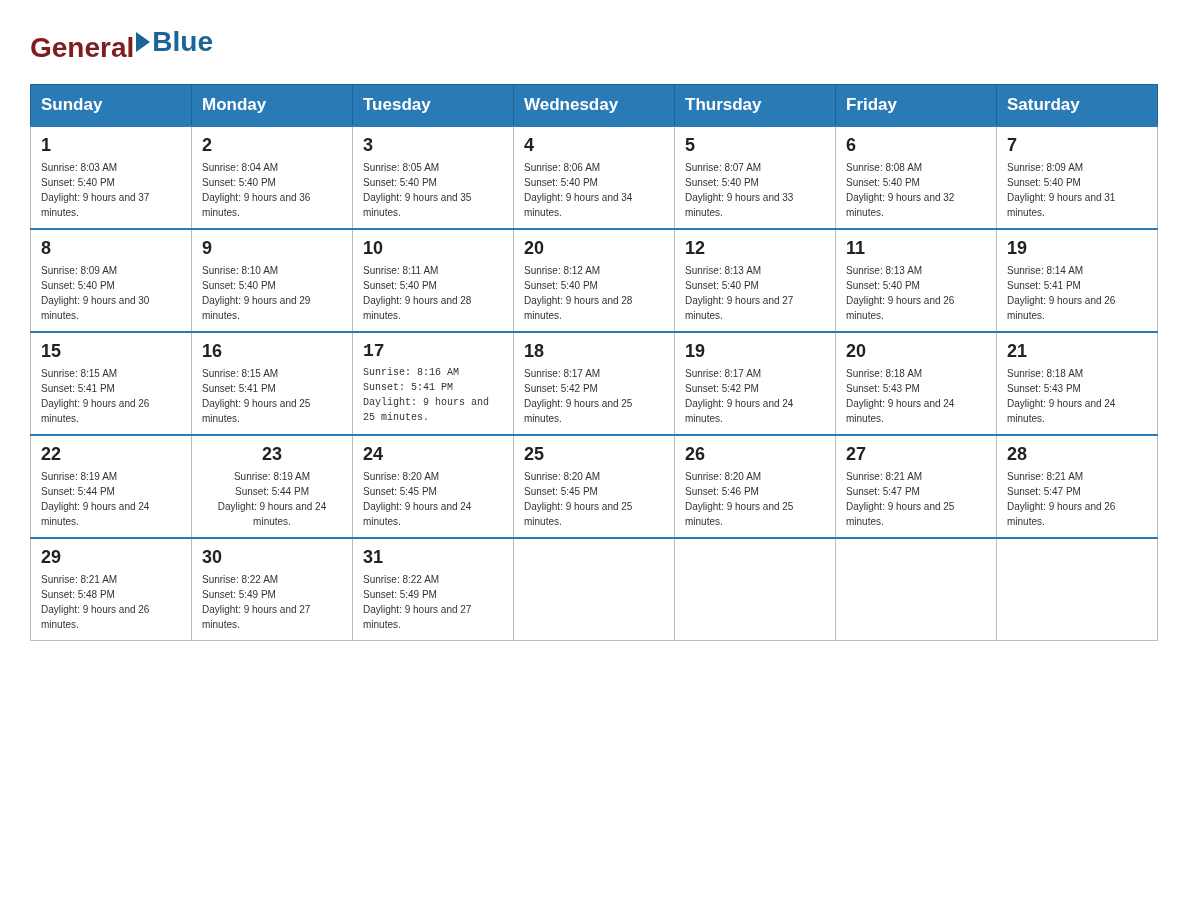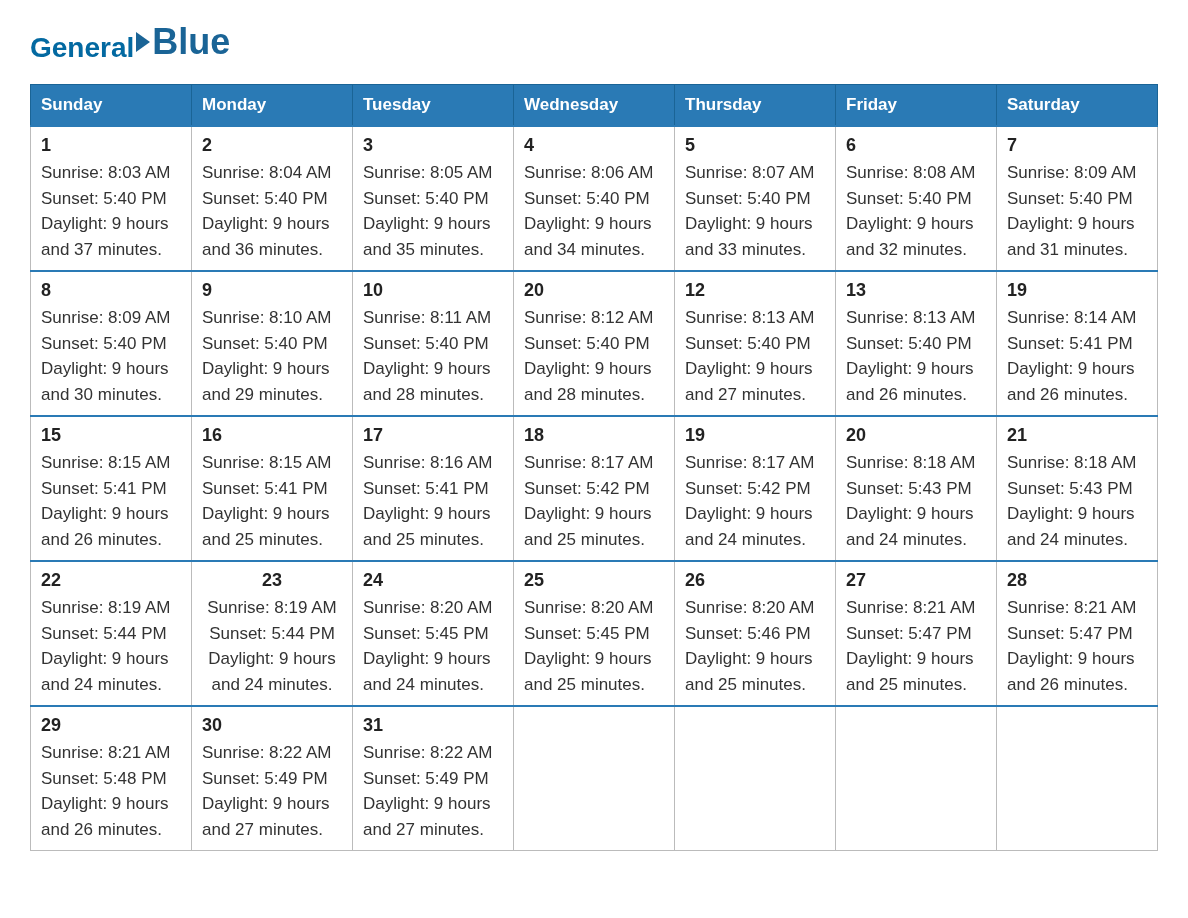--- a/index.html
+++ b/index.html
@@ -21,34 +21,34 @@
       flex-direction: column;
       align-items: flex-start;
     }
     .logo-text {
       font-size: 28px;
       font-weight: bold;
       color: #333;
       display: flex;
       align-items: center;
     }
-    .logo-general { color: #0369a1; margin-top: 12px; }
+    .logo-general { color: #7f1d1d; margin-top: 12px; }
     .logo-arrow {
       display: inline-block;
       width: 0;
       height: 0;
       border-left: 14px solid #1a6496;
       border-top: 10px solid transparent;
       border-bottom: 10px solid transparent;
       margin-left: 2px;
       vertical-align: middle;
     }
     .logo-blue {
       color: #1a6496;
-      font-size: 36px;
+      font-size: 28px;
       font-weight: bold;
       margin-left: 2px;
     }
     .title-block {
       text-align: right;
     }
     .month-title {
       font-size: 52px;
       font-weight: bold;
       color: #222;
@@ -83,21 +83,21 @@
       min-height: 110px;
     }
     .day-num {
       font-size: 18px;
       font-weight: bold;
       color: #222;
       display: block;
       margin-bottom: 4px;
     }
     .day-info {
-      font-size: 17px;
+      font-size: 10px;
       line-height: 1.5;
       color: #333;
     }
     .empty-cell {
       background: #fff;
     }
     tr:not(:first-child) td {
       border-top: 2px solid #2a7ab5;
     }
     .calendar tbody tr td {
@@ -185,38 +185,38 @@
         </td>
         <td style="border-top: 2px solid rgb(42, 122, 181);">
           <span class="day-num">20</span>
 <div class="day-info">Sunrise: 8:12 AM<br>Sunset: 5:40 PM<br>Daylight: 9 hours and 28 minutes.</div>
         </td>
         <td style="border-top: 2px solid rgb(42, 122, 181);">
           <span class="day-num">12</span>
 <div class="day-info">Sunrise: 8:13 AM<br>Sunset: 5:40 PM<br>Daylight: 9 hours and 27 minutes.</div>
         </td>
         <td style="border-top: 2px solid rgb(42, 122, 181);">
-          <span class="day-num">13</span>
+          <span class="day-num">11</span>
 <div class="day-info">Sunrise: 8:13 AM<br>Sunset: 5:40 PM<br>Daylight: 9 hours and 26 minutes.</div>
         </td>
         <td style="border-top: 2px solid rgb(42, 122, 181);">
           <span class="day-num">19</span>
 <div class="day-info">Sunrise: 8:14 AM<br>Sunset: 5:41 PM<br>Daylight: 9 hours and 26 minutes.</div>
         </td>
       </tr>
       <tr>
         <td style="border-top: 2px solid rgb(42, 122, 181);">
           <span class="day-num">15</span>
 <div class="day-info">Sunrise: 8:15 AM<br>Sunset: 5:41 PM<br>Daylight: 9 hours and 26 minutes.</div>
         </td>
         <td style="border-top: 2px solid rgb(42, 122, 181);">
           <span class="day-num">16</span>
 <div class="day-info">Sunrise: 8:15 AM<br>Sunset: 5:41 PM<br>Daylight: 9 hours and 25 minutes.</div>
         </td>
-        <td style="border-top: 2px solid rgb(42, 122, 181);">
+        <td style="border-top: 2px solid rgb(42, 122, 181); font-family: Liberation Mono, monospace;">
           <span class="day-num">17</span>
 <div class="day-info">Sunrise: 8:16 AM<br>Sunset: 5:41 PM<br>Daylight: 9 hours and 25 minutes.</div>
         </td>
         <td style="border-top: 2px solid rgb(42, 122, 181);">
           <span class="day-num">18</span>
 <div class="day-info">Sunrise: 8:17 AM<br>Sunset: 5:42 PM<br>Daylight: 9 hours and 25 minutes.</div>
         </td>
         <td style="border-top: 2px solid rgb(42, 122, 181);">
           <span class="day-num">19</span>
 <div class="day-info">Sunrise: 8:17 AM<br>Sunset: 5:42 PM<br>Daylight: 9 hours and 24 minutes.</div>

